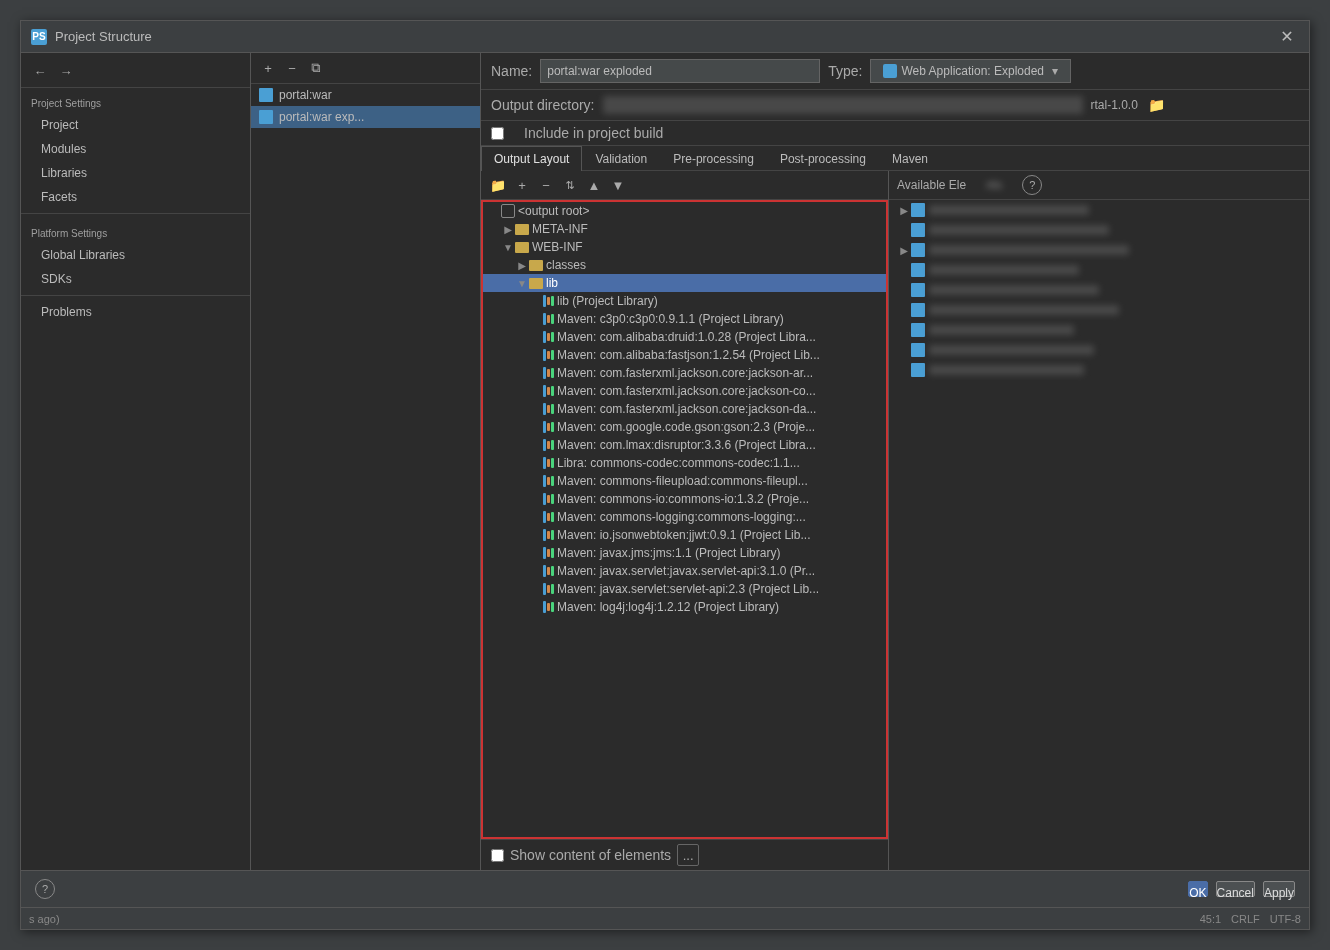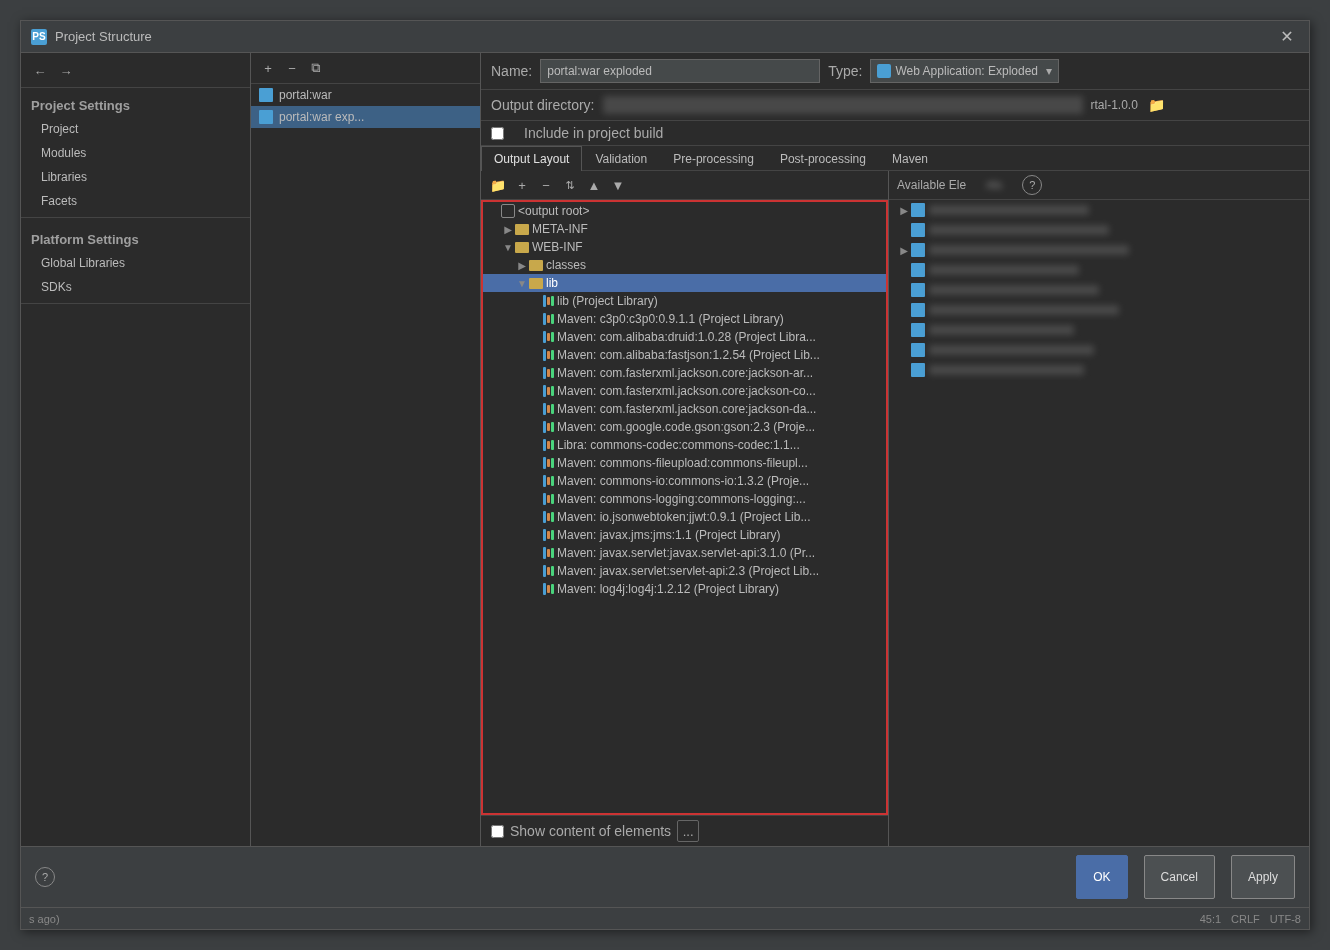--- a/index.html
+++ b/index.html
@@ -93,22 +93,22 @@
       color: #aaa;
       cursor: pointer;
       display: flex;
       align-items: center;
       justify-content: center;
       border-radius: 2px;
       font-size: 13px;
     }
     .sidebar-section-title {
       color: #9f9f9f;
-      font-size: 13px;
-      font-weight: bold;
+      font-size: 10px;
+      font-weight: normal;
       padding: 10px 10px 4px 10px;
       text-transform: none;
     }
     .sidebar-item {
       padding: 5px 10px 5px 20px;
       color: #bbbbbb;
       cursor: pointer;
       font-size: 12px;
     }
     .sidebar-item.active {
@@ -181,21 +181,21 @@
       outline: none;
       height: 24px;
     }
     .type-dropdown {
       display: flex;
       align-items: center;
       background: #45494a;
       border: 1px solid #646464;
       color: #bbbbbb;
       font-size: 12px;
-      padding: 2px 6px;
+      padding: 2px 12px;
       height: 24px;
       gap: 4px;
       cursor: pointer;
     }
     .output-dir-bar {
       display: flex;
       align-items: center;
       gap: 8px;
       padding: 4px 10px;
       border-bottom: 1px solid #444;
@@ -365,29 +365,28 @@
       display: flex;
       align-items: center;
       justify-content: flex-end;
       gap: 8px;
       padding: 8px 14px;
       border-top: 1px solid #555;
       background: #3c3f41;
       flex-shrink: 0;
     }
     .dialog-btn {
-      padding: 4px 16px;
+      padding: 4px 0;
       font-size: 12px;
       cursor: pointer;
       border: 1px solid #888;
       background: #4c5052;
       color: #dddddd;
       border-radius: 2px;
-      height: 44px;
-      margin-left: 8px;
+      height: 16px;
     }
     .dialog-btn.primary {
       background: #4a6da7;
       border-color: #4a6da7;
       color: white;
     }
     .status-bar {
       background: #3c3f41;
       height: 22px;
       border-top: 1px solid #555;
@@ -478,20 +477,23 @@
       <div class="sidebar-divider"></div>
       <div class="sidebar-section-title">Platform Settings</div>
       <div class="sidebar-item">
         <span>Global Libraries</span>
       </div>
       <div class="sidebar-item">
         <span>SDKs</span>
       </div>
 
       <div class="sidebar-divider"></div>
+      <div class="sidebar-item">
+        <span>Problems</span>
+      </div>
     </div>
 
     <div class="artifact-list">
       <div class="artifact-toolbar">
         <button class="icon-btn" title="Add">+</button>
         <button class="icon-btn" title="Remove">−</button>
         <button class="icon-btn" title="Copy">⧉</button>
       </div>
       <div class="artifact-item">
         <div class="artifact-icon"></div>
@@ -675,20 +677,30 @@
               <span class="indent" style="width:42px;"></span>
               <span class="tree-toggle"></span>
               <span class="lib-icon">
                 <span class="lib-bar" style="height:12px; background:#4a9fd4;"></span>
                 <span class="lib-bar" style="height:8px; background:#d4884a;"></span>
                 <span class="lib-bar" style="height:10px; background:#4ad47d;"></span>
               </span>
               <span>Maven: com.google.code.gson:gson:2.3 (Proje...</span>
             </div>
 
+            <div class="tree-item">
+              <span class="indent" style="width:42px;"></span>
+              <span class="tree-toggle"></span>
+              <span class="lib-icon">
+                <span class="lib-bar" style="height:12px; background:#4a9fd4;"></span>
+                <span class="lib-bar" style="height:8px; background:#d4884a;"></span>
+                <span class="lib-bar" style="height:10px; background:#4ad47d;"></span>
+              </span>
+              <span>Maven: com.lmax:disruptor:3.3.6 (Project Libra...</span>
+            </div>
 
             <div class="tree-item">
               <span class="indent" style="width:42px;"></span>
               <span class="tree-toggle"></span>
               <span class="lib-icon">
                 <span class="lib-bar" style="height:12px; background:#4a9fd4;"></span>
                 <span class="lib-bar" style="height:8px; background:#d4884a;"></span>
                 <span class="lib-bar" style="height:10px; background:#4ad47d;"></span>
               </span>
               <span>Libra: commons-codec:commons-codec:1.1...</span>

